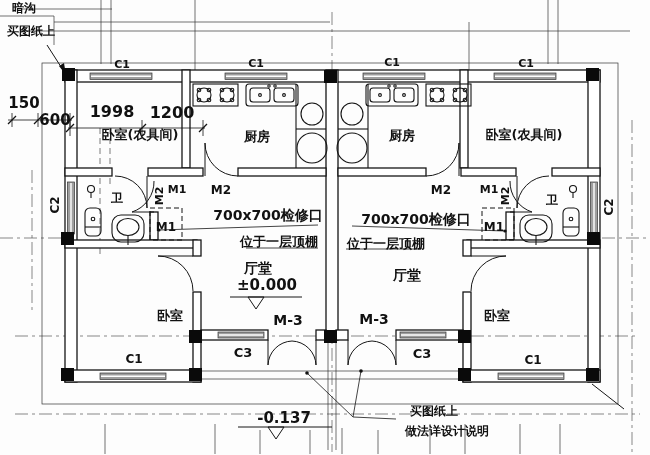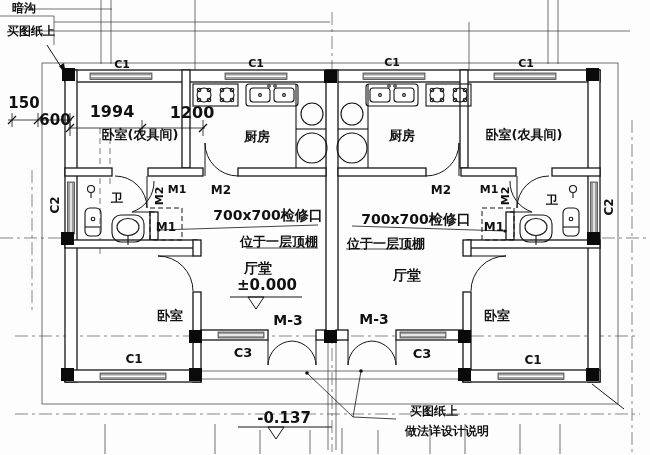--- a/index.html
+++ b/index.html
@@ -289,22 +289,22 @@
     <line class="dim" x1="361" y1="371" x2="353" y2="417"></line>
     <line class="dim" x1="353" y1="417" x2="396" y2="419"></line>
   </g>
 </svg>
 
 <div class="labels" id="labels">
       <div class="ann" style="left: 24px; top: 8px; font-size: 12px; transform: translate(-50%, -50%);">暗沟</div>
       <div class="ann" style="left: 31px; top: 31px; font-size: 12px; transform: translate(-50%, -50%);">买图纸上</div>
       <div class="ann" style="left: 24px; top: 103px; font-size: 15px; transform: translate(-50%, -50%);">150</div>
       <div class="ann" style="left: 55px; top: 106px; font-size: 15px; transform: translate(-50%, -50%); margin-top: 14px;">600</div>
-      <div class="ann" style="left: 112px; top: 112px; font-size: 16px; transform: translate(-50%, -50%);">1994</div>
-      <div class="ann" style="left: 172px; top: 113px; font-size: 16px; transform: translate(-50%, -50%); margin-left: 20px;">1200</div>
+      <div class="ann" style="left: 112px; top: 112px; font-size: 16px; transform: translate(-50%, -50%);">1998</div>
+      <div class="ann" style="left: 172px; top: 113px; font-size: 16px; transform: translate(-50%, -50%);">1200</div>
       <div class="ann" style="left: 122px; top: 64px; font-size: 11px; transform: translate(-50%, -50%);">C1</div>
       <div class="ann" style="left: 256px; top: 63px; font-size: 11px; transform: translate(-50%, -50%);">C1</div>
       <div class="ann" style="left: 392px; top: 62px; font-size: 11px; transform: translate(-50%, -50%);">C1</div>
       <div class="ann" style="left: 526px; top: 63px; font-size: 11px; transform: translate(-50%, -50%);">C1</div>
       <div class="ann" style="left: 140px; top: 134px; font-size: 13px; transform: translate(-50%, -50%);">卧室(农具间)</div>
       <div class="ann" style="left: 257px; top: 136px; font-size: 13px; transform: translate(-50%, -50%);">厨房</div>
       <div class="ann" style="left: 402px; top: 135px; font-size: 13px; transform: translate(-50%, -50%);">厨房</div>
       <div class="ann" style="left: 524px; top: 134px; font-size: 13px; transform: translate(-50%, -50%);">卧室(农具间)</div>
       <div class="ann" style="left: 55px; top: 205px; font-size: 12px; transform: translate(-50%, -50%) rotate(-90deg);">C2</div>
       <div class="ann" style="left: 609px; top: 207px; font-size: 12px; transform: translate(-50%, -50%) rotate(-90deg);">C2</div>

